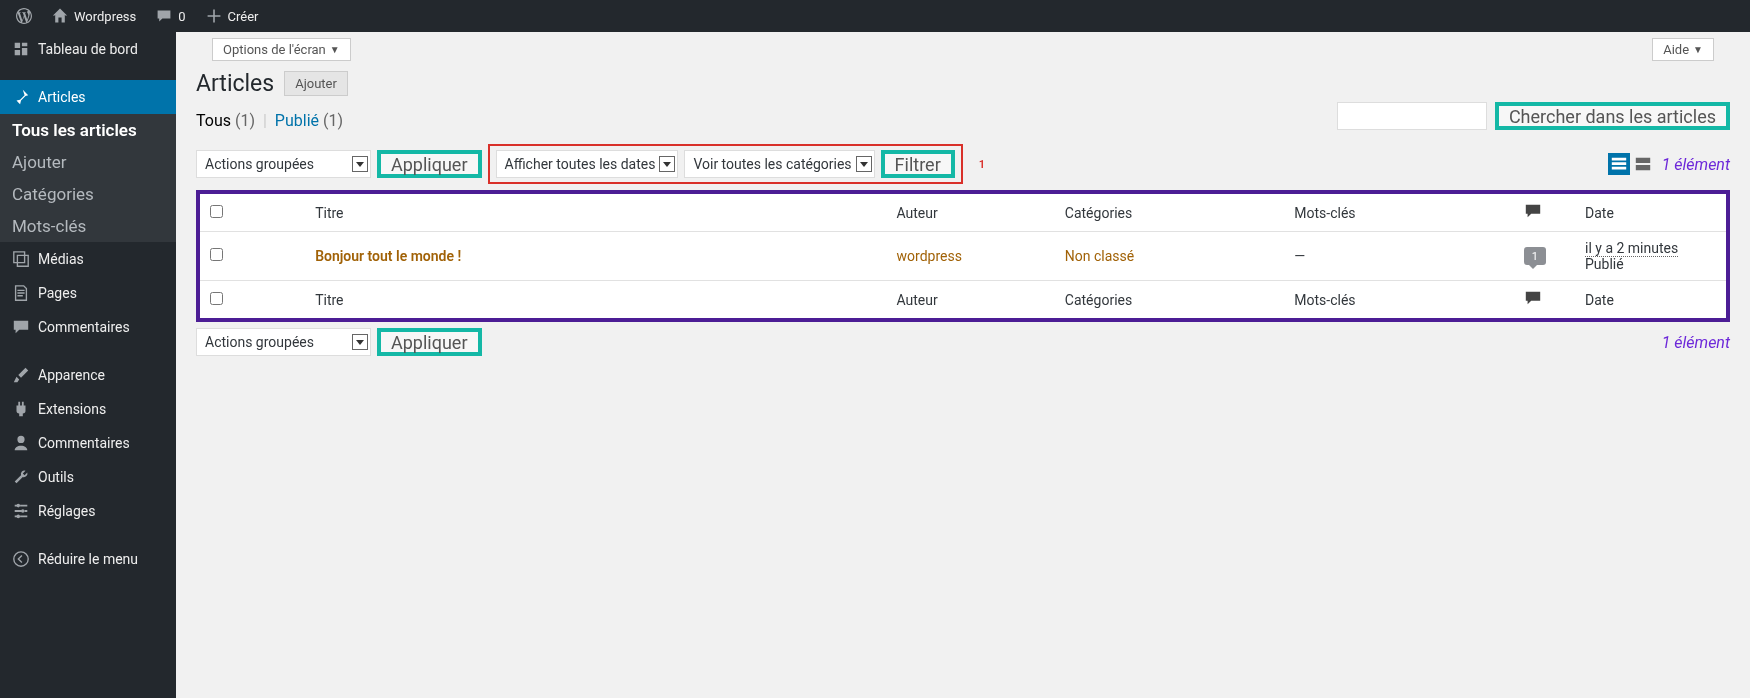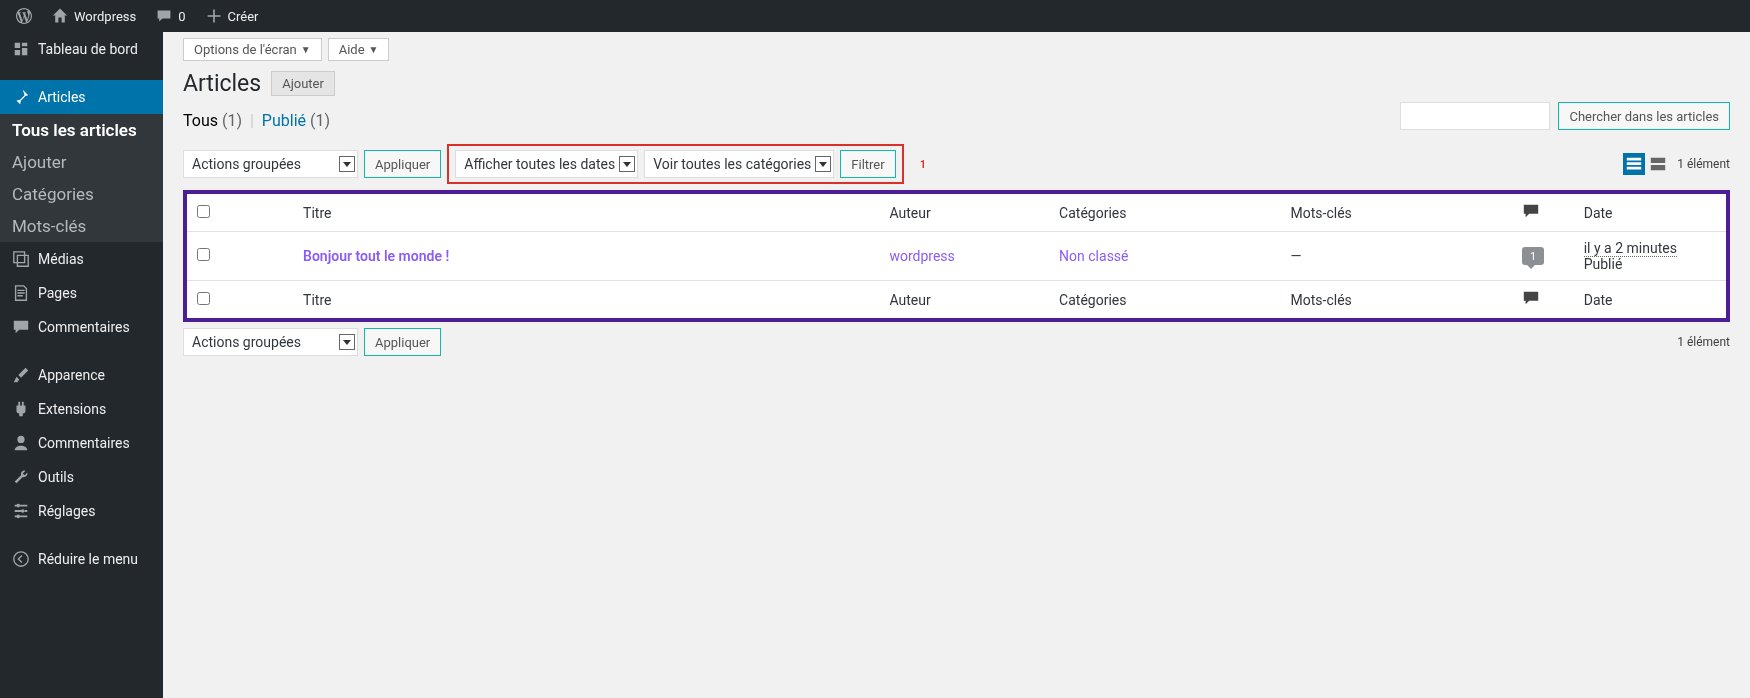--- a/index.html
+++ b/index.html
@@ -3,63 +3,63 @@
 <meta charset="utf-8">
 <style>
 *{box-sizing:border-box;margin:0;padding:0;font-family:-apple-system,BlinkMacSystemFont,"Segoe UI",Roboto,sans-serif}
 body{background:#f1f1f1;font-size:13px;color:#444}
 .topbar{background:#23282d;height:32px;display:flex;align-items:center;justify-content:space-between;padding:0 8px;color:#eee}
 .tb-left,.tb-right{display:flex;align-items:center;gap:4px}
 .tb-item{display:flex;align-items:center;gap:6px;padding:0 8px;height:32px;color:#eee;cursor:pointer;font-size:13px}
 .tb-item svg{width:16px;height:16px;fill:#a0a5aa}
 .avatar{width:16px;height:16px;background:#8c8f94;border:1px solid #72777c}
 .layout{display:flex;min-height:calc(100vh - 32px)}
-.sidebar{width:163px;background:#23282d;color:#eee;flex-shrink:0}
+.sidebar{width:176px;background:#23282d;color:#eee;flex-shrink:0}
 .side-item{display:flex;align-items:center;gap:8px;padding:8px 12px;cursor:pointer;color:#eee;font-size:14px}
 .side-item svg{width:18px;height:18px;fill:#a0a5aa;flex-shrink:0}
 .side-item.current{background:#0073aa;color:#fff;position:relative}
 .side-item.current svg{fill:#fff}
 .side-item.current::after{content:"";position:absolute;right:-8px;top:50%;margin-top:-8px;border:8px solid transparent;border-right-color:#f1f1f1}
 .side-sub{background:#32373c}
 .side-sub .sub-item{padding:6px 12px;font-size:17px;color:#b4b9be;cursor:pointer}
 .side-sub .sub-item.active{color:#fff;font-weight:600}
 .side-sep{height:14px}
 .main{flex:1;padding:0;overflow:hidden}
-.top-buttons{display:flex;justify-content:flex-start;gap:6px;padding:6px 20px 0}
+.top-buttons{display:flex;justify-content:space-between;gap:6px;padding:6px 36px 0}
 .btn-screen{background:#fff;border:1px solid #ccc;padding:3px 10px;font-size:13px;color:#555;cursor:pointer;display:flex;align-items:center;gap:4px}
 .page-head{display:flex;align-items:center;gap:10px;padding:9px 20px 14px}
 .page-title{font-size:23px;font-weight:400;color:#23282d}
 .btn-add{background:#e5e5e5;border:1px solid #ccc;padding:4px 10px;font-size:13px;color:#555;cursor:pointer}
 .subsub{padding:0 20px 8px;font-size:16px}
 .subsub a{color:#0073aa;text-decoration:none}
 .subsub .count{color:#666}
 .subsub .sep{color:#ccc;margin:0 4px}
 .subsub .current{color:#000}
 .tablenav{display:flex;align-items:center;padding:6px 20px;gap:6px;position:relative}
 .select-box{display:flex;align-items:center;background:#fff;border:1px solid #ddd;height:28px;padding:0 2px 0 8px;font-size:14px;color:#32373c}
 .select-box .caret{width:16px;height:16px;border:1px solid #666;margin-left:4px;display:flex;align-items:center;justify-content:center}
 .select-box .caret::after{content:"";border-left:4px solid transparent;border-right:4px solid transparent;border-top:5px solid #333}
-.btn{background:#f7f7f7;border:1px solid #14b8a6;padding:0 10px;height:28px;font-size:13px;color:#555;cursor:pointer}
+.btn{background:#f7f7f7;border:4px solid #14b8a6;padding:0 10px;height:28px;font-size:18px;color:#555;cursor:pointer}
 .highlight-box{border:2px solid #d9302a;padding:4px 6px;display:flex;gap:6px;align-items:center}
 .hl-num{color:#d9302a;font-size:11px;font-weight:600;margin-left:10px}
 .right-tools{position:absolute;right:20px;display:flex;align-items:center;gap:8px}
 .search-input{background:#fff;border:1px solid #ddd;height:28px;width:150px;padding:0 6px}
 .view-icons{display:flex;gap:2px}
 .view-icon{width:22px;height:22px;display:flex;align-items:center;justify-content:center;cursor:pointer}
 .view-icon.active{background:#0073aa}
 .view-icon svg{width:18px;height:18px;fill:#666}
 .view-icon.active svg{fill:#fff}
-.count-text{font-size:12px;color:#404040;}
+.count-text{font-size:16px;color:#6d28d9;font-style:italic}
 .wp-table{margin:0 20px;background:#fff;border:4px solid #4c1d95;border-collapse:collapse;width:calc(100% - 40px)}
 .wp-table th,.wp-table td{text-align:left;padding:8px 10px;font-weight:400;font-size:14px;color:#32373c}
 .wp-table thead th{border-bottom:1px solid #e1e1e1}
 .wp-table tfoot th{border-top:1px solid #e1e1e1}
 .wp-table .cb{width:30px}
 .wp-table .cb input{margin:0}
-.wp-table td a{color:#8b5cf6;text-decoration:none}
+.wp-table td a{color:#a16207;text-decoration:none}
 .wp-table .row-title{font-weight:600}
 .col-title{width:38%}
 .col-author{width:11%}
 .col-cat{width:15%}
 .col-tags{width:15%}
 .col-com{width:4%;text-align:left}
 .col-date{width:10%}
 .com-icon{width:18px;height:18px;fill:#444}
 .com-badge{display:inline-flex;align-items:center;justify-content:center;width:22px;height:18px;background:#8c8f94;color:#fff;border-radius:3px;font-size:11px;position:relative}
 .com-badge::after{content:"";position:absolute;bottom:-4px;left:5px;border:4px solid transparent;border-top-color:#8c8f94;border-bottom:none}

